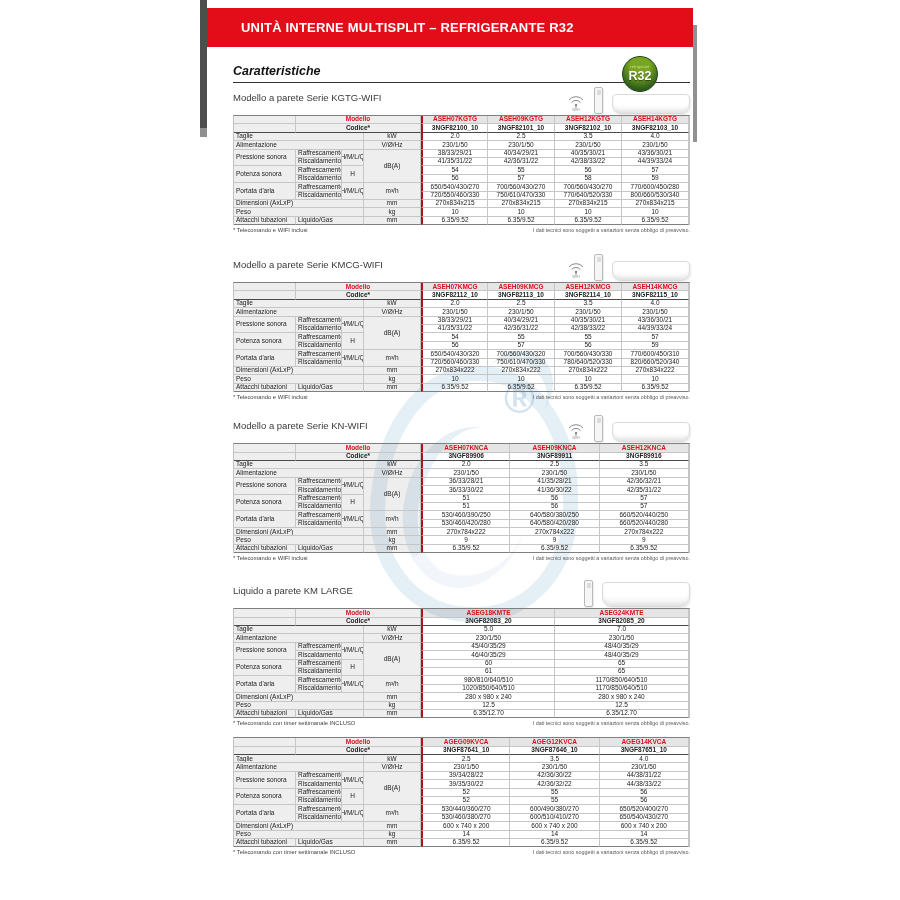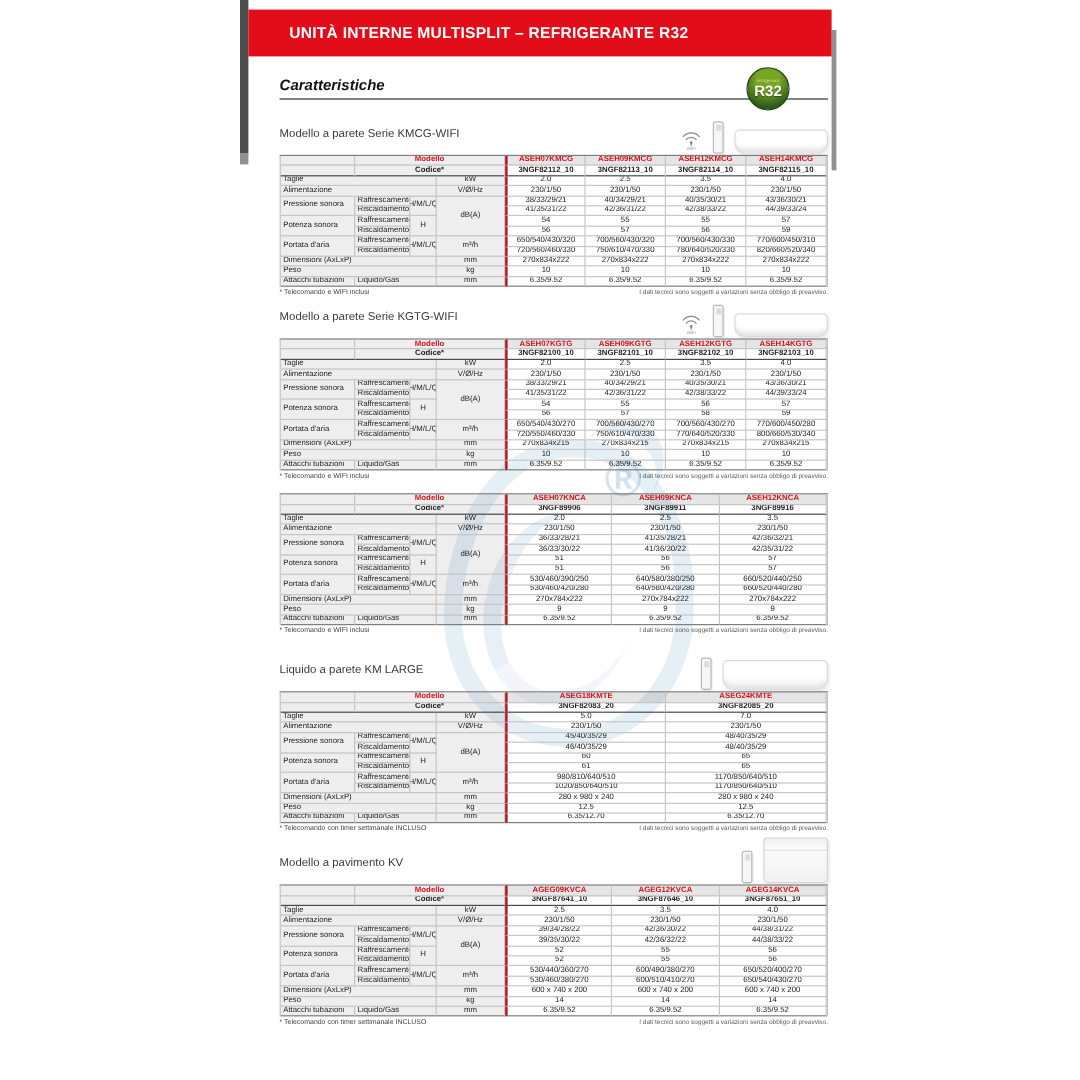--- a/index.html
+++ b/index.html
@@ -89,20 +89,126 @@
 <div class="wm">
   <div class="wm-tip"></div>
   <div class="wm-drop"></div>
   <div class="wm-swoosh"></div>
   <div class="wm-r">®</div>
 </div>
 
 <div class="content">
   <div class="carat">Caratteristiche</div>
   <div class="hr"></div>
+
+  <div class="sec">
+    <div class="sec-head">
+      <div class="sec-title">Modello a parete Serie KGTG-WIFI</div>
+      <div class="sec-icons">
+        <div class="wifi">
+          <svg width="18" height="14" viewBox="0 0 18 14">
+              <path d="M2 6 A9 9 0 0 1 16 6" fill="none" stroke="#8a8a8a" stroke-width="1"></path>
+              <path d="M4.6 8.6 A5.6 5.6 0 0 1 13.4 8.6" fill="none" stroke="#8a8a8a" stroke-width="1"></path>
+              <circle cx="9" cy="11" r="1.2" fill="#8a8a8a"></circle>
+              <line x1="9" y1="11" x2="9" y2="14" stroke="#8a8a8a" stroke-width="1"></line>
+            </svg>
+          <span class="wifi-t">WIFI</span>
+        </div>
+        <div class="remote"></div>
+        <div class="unit wall"></div>
+      </div>
+    </div>
+    <div class="tbl" style="grid-template-columns: 62px 46px 22px 57px repeat(4, 1fr);">
+        <div class="c lab" style="grid-area: 1 / 1 / span 1 / span 1;"></div>
+        <div class="c lab red" style="grid-area: 1 / 2 / span 1 / span 3;">Modello</div>
+        <div class="c hdrbg red firstcol" style="grid-area: 1 / 5 / span 1 / span 1;">ASEH07KGTG</div>
+        <div class="c hdrbg red" style="grid-area: 1 / 6 / span 1 / span 1;">ASEH09KGTG</div>
+        <div class="c hdrbg red" style="grid-area: 1 / 7 / span 1 / span 1;">ASEH12KGTG</div>
+        <div class="c hdrbg red" style="grid-area: 1 / 8 / span 1 / span 1;">ASEH14KGTG</div>
+        <div class="c lab hb" style="grid-area: 2 / 1 / span 1 / span 1;"></div>
+        <div class="c lab bold hb" style="grid-area: 2 / 2 / span 1 / span 3;">Codice*</div>
+        <div class="c bold hb firstcol" style="grid-area: 2 / 5 / span 1 / span 1;">3NGF82100_10</div>
+        <div class="c bold hb" style="grid-area: 2 / 6 / span 1 / span 1;">3NGF82101_10</div>
+        <div class="c bold hb" style="grid-area: 2 / 7 / span 1 / span 1;">3NGF82102_10</div>
+        <div class="c bold hb" style="grid-area: 2 / 8 / span 1 / span 1;">3NGF82103_10</div>
+        <div class="c lab left" style="grid-area: 3 / 1 / span 1 / span 3;">Taglie</div>
+        <div class="c lab" style="grid-area: 3 / 4 / span 1 / span 1;">kW</div>
+        <div class="c firstcol" style="grid-area: 3 / 5 / span 1 / span 1;">2.0</div>
+        <div class="c" style="grid-area: 3 / 6 / span 1 / span 1;">2.5</div>
+        <div class="c" style="grid-area: 3 / 7 / span 1 / span 1;">3.5</div>
+        <div class="c" style="grid-area: 3 / 8 / span 1 / span 1;">4.0</div>
+        <div class="c lab left" style="grid-area: 4 / 1 / span 1 / span 3;">Alimentazione</div>
+        <div class="c lab" style="grid-area: 4 / 4 / span 1 / span 1;">V/Ø/Hz</div>
+        <div class="c firstcol" style="grid-area: 4 / 5 / span 1 / span 1;">230/1/50</div>
+        <div class="c" style="grid-area: 4 / 6 / span 1 / span 1;">230/1/50</div>
+        <div class="c" style="grid-area: 4 / 7 / span 1 / span 1;">230/1/50</div>
+        <div class="c" style="grid-area: 4 / 8 / span 1 / span 1;">230/1/50</div>
+        <div class="c lab left" style="grid-area: 5 / 1 / span 2 / span 1;">Pressione sonora</div>
+        <div class="c lab left" style="grid-area: 5 / 2 / span 1 / span 1;">Raffrescamento</div>
+        <div class="c lab" style="grid-area: 5 / 3 / span 2 / span 1;">H/M/L/Q</div>
+        <div class="c lab" style="grid-area: 5 / 4 / span 4 / span 1;">dB(A)</div>
+        <div class="c firstcol" style="grid-area: 5 / 5 / span 1 / span 1;">38/33/29/21</div>
+        <div class="c" style="grid-area: 5 / 6 / span 1 / span 1;">40/34/29/21</div>
+        <div class="c" style="grid-area: 5 / 7 / span 1 / span 1;">40/35/30/21</div>
+        <div class="c" style="grid-area: 5 / 8 / span 1 / span 1;">43/36/30/21</div>
+        <div class="c lab left" style="grid-area: 6 / 2 / span 1 / span 1;">Riscaldamento</div>
+        <div class="c firstcol" style="grid-area: 6 / 5 / span 1 / span 1;">41/35/31/22</div>
+        <div class="c" style="grid-area: 6 / 6 / span 1 / span 1;">42/36/31/22</div>
+        <div class="c" style="grid-area: 6 / 7 / span 1 / span 1;">42/38/33/22</div>
+        <div class="c" style="grid-area: 6 / 8 / span 1 / span 1;">44/39/33/24</div>
+        <div class="c lab left" style="grid-area: 7 / 1 / span 2 / span 1;">Potenza sonora</div>
+        <div class="c lab left" style="grid-area: 7 / 2 / span 1 / span 1;">Raffrescamento</div>
+        <div class="c lab" style="grid-area: 7 / 3 / span 2 / span 1;">H</div>
+        <div class="c firstcol" style="grid-area: 7 / 5 / span 1 / span 1;">54</div>
+        <div class="c" style="grid-area: 7 / 6 / span 1 / span 1;">55</div>
+        <div class="c" style="grid-area: 7 / 7 / span 1 / span 1;">56</div>
+        <div class="c" style="grid-area: 7 / 8 / span 1 / span 1;">57</div>
+        <div class="c lab left" style="grid-area: 8 / 2 / span 1 / span 1;">Riscaldamento</div>
+        <div class="c firstcol" style="grid-area: 8 / 5 / span 1 / span 1;">56</div>
+        <div class="c" style="grid-area: 8 / 6 / span 1 / span 1;">57</div>
+        <div class="c" style="grid-area: 8 / 7 / span 1 / span 1;">58</div>
+        <div class="c" style="grid-area: 8 / 8 / span 1 / span 1;">59</div>
+        <div class="c lab left" style="grid-area: 9 / 1 / span 2 / span 1;">Portata d'aria</div>
+        <div class="c lab left" style="grid-area: 9 / 2 / span 1 / span 1;">Raffrescamento</div>
+        <div class="c lab" style="grid-area: 9 / 3 / span 2 / span 1;">H/M/L/Q</div>
+        <div class="c lab" style="grid-area: 9 / 4 / span 2 / span 1;">m³/h</div>
+        <div class="c firstcol" style="grid-area: 9 / 5 / span 1 / span 1;">650/540/430/270</div>
+        <div class="c" style="grid-area: 9 / 6 / span 1 / span 1;">700/560/430/270</div>
+        <div class="c" style="grid-area: 9 / 7 / span 1 / span 1;">700/560/430/270</div>
+        <div class="c" style="grid-area: 9 / 8 / span 1 / span 1;">770/600/450/280</div>
+        <div class="c lab left" style="grid-area: 10 / 2 / span 1 / span 1;">Riscaldamento</div>
+        <div class="c firstcol" style="grid-area: 10 / 5 / span 1 / span 1;">720/550/460/330</div>
+        <div class="c" style="grid-area: 10 / 6 / span 1 / span 1;">750/610/470/330</div>
+        <div class="c" style="grid-area: 10 / 7 / span 1 / span 1;">770/640/520/330</div>
+        <div class="c" style="grid-area: 10 / 8 / span 1 / span 1;">800/660/530/340</div>
+        <div class="c lab left" style="grid-area: 11 / 1 / span 1 / span 3;">Dimensioni (AxLxP)</div>
+        <div class="c lab" style="grid-area: 11 / 4 / span 1 / span 1;">mm</div>
+        <div class="c firstcol" style="grid-area: 11 / 5 / span 1 / span 1;">270x834x215</div>
+        <div class="c" style="grid-area: 11 / 6 / span 1 / span 1;">270x834x215</div>
+        <div class="c" style="grid-area: 11 / 7 / span 1 / span 1;">270x834x215</div>
+        <div class="c" style="grid-area: 11 / 8 / span 1 / span 1;">270x834x215</div>
+        <div class="c lab left" style="grid-area: 12 / 1 / span 1 / span 3;">Peso</div>
+        <div class="c lab" style="grid-area: 12 / 4 / span 1 / span 1;">kg</div>
+        <div class="c firstcol" style="grid-area: 12 / 5 / span 1 / span 1;">10</div>
+        <div class="c" style="grid-area: 12 / 6 / span 1 / span 1;">10</div>
+        <div class="c" style="grid-area: 12 / 7 / span 1 / span 1;">10</div>
+        <div class="c" style="grid-area: 12 / 8 / span 1 / span 1;">10</div>
+        <div class="c lab left lastrow" style="grid-area: 13 / 1 / span 1 / span 1;">Attacchi tubazioni</div>
+        <div class="c lab left lastrow" style="grid-area: 13 / 2 / span 1 / span 2;">Liquido/Gas</div>
+        <div class="c lab lastrow" style="grid-area: 13 / 4 / span 1 / span 1;">mm</div>
+        <div class="c firstcol lastrow" style="grid-area: 13 / 5 / span 1 / span 1;">6.35/9.52</div>
+        <div class="c lastrow" style="grid-area: 13 / 6 / span 1 / span 1;">6.35/9.52</div>
+        <div class="c lastrow" style="grid-area: 13 / 7 / span 1 / span 1;">6.35/9.52</div>
+        <div class="c lastrow" style="grid-area: 13 / 8 / span 1 / span 1;">6.35/9.52</div>
+      </div>
+    <div class="foot">
+      <span>* Telecomando e WIFI inclusi</span>
+      <span class="fr">I dati tecnici sono soggetti a variazioni senza obbligo di preavviso.</span>
+    </div>
+  </div>
 
   <div class="sec mt14">
     <div class="sec-head">
       <div class="sec-title">Modello a parete Serie KMCG-WIFI</div>
       <div class="sec-icons">
         <div class="wifi">
           <svg width="18" height="14" viewBox="0 0 18 14">
               <path d="M2 6 A9 9 0 0 1 16 6" fill="none" stroke="#8a8a8a" stroke-width="1"></path>
               <path d="M4.6 8.6 A5.6 5.6 0 0 1 13.4 8.6" fill="none" stroke="#8a8a8a" stroke-width="1"></path>
               <circle cx="9" cy="11" r="1.2" fill="#8a8a8a"></circle>
@@ -196,127 +302,37 @@
         <div class="c lastrow" style="grid-area: 13 / 6 / span 1 / span 1;">6.35/9.52</div>
         <div class="c lastrow" style="grid-area: 13 / 7 / span 1 / span 1;">6.35/9.52</div>
         <div class="c lastrow" style="grid-area: 13 / 8 / span 1 / span 1;">6.35/9.52</div>
       </div>
     <div class="foot">
       <span>* Telecomando e WIFI inclusi</span>
       <span class="fr">I dati tecnici sono soggetti a variazioni senza obbligo di preavviso.</span>
     </div>
   </div>
 
-  <div class="sec">
+  <div class="sec mt8">
     <div class="sec-head">
-      <div class="sec-title">Modello a parete Serie KGTG-WIFI</div>
+      <div class="sec-title">Modello a parete Serie KN-WIFI</div>
       <div class="sec-icons">
         <div class="wifi">
           <svg width="18" height="14" viewBox="0 0 18 14">
               <path d="M2 6 A9 9 0 0 1 16 6" fill="none" stroke="#8a8a8a" stroke-width="1"></path>
               <path d="M4.6 8.6 A5.6 5.6 0 0 1 13.4 8.6" fill="none" stroke="#8a8a8a" stroke-width="1"></path>
               <circle cx="9" cy="11" r="1.2" fill="#8a8a8a"></circle>
               <line x1="9" y1="11" x2="9" y2="14" stroke="#8a8a8a" stroke-width="1"></line>
             </svg>
           <span class="wifi-t">WIFI</span>
         </div>
         <div class="remote"></div>
         <div class="unit wall"></div>
       </div>
     </div>
-    <div class="tbl" style="grid-template-columns: 62px 46px 22px 57px repeat(4, 1fr);">
-        <div class="c lab" style="grid-area: 1 / 1 / span 1 / span 1;"></div>
-        <div class="c lab red" style="grid-area: 1 / 2 / span 1 / span 3;">Modello</div>
-        <div class="c hdrbg red firstcol" style="grid-area: 1 / 5 / span 1 / span 1;">ASEH07KGTG</div>
-        <div class="c hdrbg red" style="grid-area: 1 / 6 / span 1 / span 1;">ASEH09KGTG</div>
-        <div class="c hdrbg red" style="grid-area: 1 / 7 / span 1 / span 1;">ASEH12KGTG</div>
-        <div class="c hdrbg red" style="grid-area: 1 / 8 / span 1 / span 1;">ASEH14KGTG</div>
-        <div class="c lab hb" style="grid-area: 2 / 1 / span 1 / span 1;"></div>
-        <div class="c lab bold hb" style="grid-area: 2 / 2 / span 1 / span 3;">Codice*</div>
-        <div class="c bold hb firstcol" style="grid-area: 2 / 5 / span 1 / span 1;">3NGF82100_10</div>
-        <div class="c bold hb" style="grid-area: 2 / 6 / span 1 / span 1;">3NGF82101_10</div>
-        <div class="c bold hb" style="grid-area: 2 / 7 / span 1 / span 1;">3NGF82102_10</div>
-        <div class="c bold hb" style="grid-area: 2 / 8 / span 1 / span 1;">3NGF82103_10</div>
-        <div class="c lab left" style="grid-area: 3 / 1 / span 1 / span 3;">Taglie</div>
-        <div class="c lab" style="grid-area: 3 / 4 / span 1 / span 1;">kW</div>
-        <div class="c firstcol" style="grid-area: 3 / 5 / span 1 / span 1;">2.0</div>
-        <div class="c" style="grid-area: 3 / 6 / span 1 / span 1;">2.5</div>
-        <div class="c" style="grid-area: 3 / 7 / span 1 / span 1;">3.5</div>
-        <div class="c" style="grid-area: 3 / 8 / span 1 / span 1;">4.0</div>
-        <div class="c lab left" style="grid-area: 4 / 1 / span 1 / span 3;">Alimentazione</div>
-        <div class="c lab" style="grid-area: 4 / 4 / span 1 / span 1;">V/Ø/Hz</div>
-        <div class="c firstcol" style="grid-area: 4 / 5 / span 1 / span 1;">230/1/50</div>
-        <div class="c" style="grid-area: 4 / 6 / span 1 / span 1;">230/1/50</div>
-        <div class="c" style="grid-area: 4 / 7 / span 1 / span 1;">230/1/50</div>
-        <div class="c" style="grid-area: 4 / 8 / span 1 / span 1;">230/1/50</div>
-        <div class="c lab left" style="grid-area: 5 / 1 / span 2 / span 1;">Pressione sonora</div>
-        <div class="c lab left" style="grid-area: 5 / 2 / span 1 / span 1;">Raffrescamento</div>
-        <div class="c lab" style="grid-area: 5 / 3 / span 2 / span 1;">H/M/L/Q</div>
-        <div class="c lab" style="grid-area: 5 / 4 / span 4 / span 1;">dB(A)</div>
-        <div class="c firstcol" style="grid-area: 5 / 5 / span 1 / span 1;">38/33/29/21</div>
-        <div class="c" style="grid-area: 5 / 6 / span 1 / span 1;">40/34/29/21</div>
-        <div class="c" style="grid-area: 5 / 7 / span 1 / span 1;">40/35/30/21</div>
-        <div class="c" style="grid-area: 5 / 8 / span 1 / span 1;">43/36/30/21</div>
-        <div class="c lab left" style="grid-area: 6 / 2 / span 1 / span 1;">Riscaldamento</div>
-        <div class="c firstcol" style="grid-area: 6 / 5 / span 1 / span 1;">41/35/31/22</div>
-        <div class="c" style="grid-area: 6 / 6 / span 1 / span 1;">42/36/31/22</div>
-        <div class="c" style="grid-area: 6 / 7 / span 1 / span 1;">42/38/33/22</div>
-        <div class="c" style="grid-area: 6 / 8 / span 1 / span 1;">44/39/33/24</div>
-        <div class="c lab left" style="grid-area: 7 / 1 / span 2 / span 1;">Potenza sonora</div>
-        <div class="c lab left" style="grid-area: 7 / 2 / span 1 / span 1;">Raffrescamento</div>
-        <div class="c lab" style="grid-area: 7 / 3 / span 2 / span 1;">H</div>
-        <div class="c firstcol" style="grid-area: 7 / 5 / span 1 / span 1;">54</div>
-        <div class="c" style="grid-area: 7 / 6 / span 1 / span 1;">55</div>
-        <div class="c" style="grid-area: 7 / 7 / span 1 / span 1;">56</div>
-        <div class="c" style="grid-area: 7 / 8 / span 1 / span 1;">57</div>
-        <div class="c lab left" style="grid-area: 8 / 2 / span 1 / span 1;">Riscaldamento</div>
-        <div class="c firstcol" style="grid-area: 8 / 5 / span 1 / span 1;">56</div>
-        <div class="c" style="grid-area: 8 / 6 / span 1 / span 1;">57</div>
-        <div class="c" style="grid-area: 8 / 7 / span 1 / span 1;">58</div>
-        <div class="c" style="grid-area: 8 / 8 / span 1 / span 1;">59</div>
-        <div class="c lab left" style="grid-area: 9 / 1 / span 2 / span 1;">Portata d'aria</div>
-        <div class="c lab left" style="grid-area: 9 / 2 / span 1 / span 1;">Raffrescamento</div>
-        <div class="c lab" style="grid-area: 9 / 3 / span 2 / span 1;">H/M/L/Q</div>
-        <div class="c lab" style="grid-area: 9 / 4 / span 2 / span 1;">m³/h</div>
-        <div class="c firstcol" style="grid-area: 9 / 5 / span 1 / span 1;">650/540/430/270</div>
-        <div class="c" style="grid-area: 9 / 6 / span 1 / span 1;">700/560/430/270</div>
-        <div class="c" style="grid-area: 9 / 7 / span 1 / span 1;">700/560/430/270</div>
-        <div class="c" style="grid-area: 9 / 8 / span 1 / span 1;">770/600/450/280</div>
-        <div class="c lab left" style="grid-area: 10 / 2 / span 1 / span 1;">Riscaldamento</div>
-        <div class="c firstcol" style="grid-area: 10 / 5 / span 1 / span 1;">720/550/460/330</div>
-        <div class="c" style="grid-area: 10 / 6 / span 1 / span 1;">750/610/470/330</div>
-        <div class="c" style="grid-area: 10 / 7 / span 1 / span 1;">770/640/520/330</div>
-        <div class="c" style="grid-area: 10 / 8 / span 1 / span 1;">800/660/530/340</div>
-        <div class="c lab left" style="grid-area: 11 / 1 / span 1 / span 3;">Dimensioni (AxLxP)</div>
-        <div class="c lab" style="grid-area: 11 / 4 / span 1 / span 1;">mm</div>
-        <div class="c firstcol" style="grid-area: 11 / 5 / span 1 / span 1;">270x834x215</div>
-        <div class="c" style="grid-area: 11 / 6 / span 1 / span 1;">270x834x215</div>
-        <div class="c" style="grid-area: 11 / 7 / span 1 / span 1;">270x834x215</div>
-        <div class="c" style="grid-area: 11 / 8 / span 1 / span 1;">270x834x215</div>
-        <div class="c lab left" style="grid-area: 12 / 1 / span 1 / span 3;">Peso</div>
-        <div class="c lab" style="grid-area: 12 / 4 / span 1 / span 1;">kg</div>
-        <div class="c firstcol" style="grid-area: 12 / 5 / span 1 / span 1;">10</div>
-        <div class="c" style="grid-area: 12 / 6 / span 1 / span 1;">10</div>
-        <div class="c" style="grid-area: 12 / 7 / span 1 / span 1;">10</div>
-        <div class="c" style="grid-area: 12 / 8 / span 1 / span 1;">10</div>
-        <div class="c lab left lastrow" style="grid-area: 13 / 1 / span 1 / span 1;">Attacchi tubazioni</div>
-        <div class="c lab left lastrow" style="grid-area: 13 / 2 / span 1 / span 2;">Liquido/Gas</div>
-        <div class="c lab lastrow" style="grid-area: 13 / 4 / span 1 / span 1;">mm</div>
-        <div class="c firstcol lastrow" style="grid-area: 13 / 5 / span 1 / span 1;">6.35/9.52</div>
-        <div class="c lastrow" style="grid-area: 13 / 6 / span 1 / span 1;">6.35/9.52</div>
-        <div class="c lastrow" style="grid-area: 13 / 7 / span 1 / span 1;">6.35/9.52</div>
-        <div class="c lastrow" style="grid-area: 13 / 8 / span 1 / span 1;">6.35/9.52</div>
-      </div>
-    <div class="foot">
-      <span>* Telecomando e WIFI inclusi</span>
-      <span class="fr">I dati tecnici sono soggetti a variazioni senza obbligo di preavviso.</span>
-    </div>
-  </div>
-
-  <div class="sec mt8">
     <div class="tbl" style="grid-template-columns: 62px 46px 22px 57px repeat(3, 1fr);">
         <div class="c lab" style="grid-area: 1 / 1 / span 1 / span 1;"></div>
         <div class="c lab red" style="grid-area: 1 / 2 / span 1 / span 3;">Modello</div>
         <div class="c hdrbg red firstcol" style="grid-area: 1 / 5 / span 1 / span 1;">ASEH07KNCA</div>
         <div class="c hdrbg red" style="grid-area: 1 / 6 / span 1 / span 1;">ASEH09KNCA</div>
         <div class="c hdrbg red" style="grid-area: 1 / 7 / span 1 / span 1;">ASEH12KNCA</div>
         <div class="c lab hb" style="grid-area: 2 / 1 / span 1 / span 1;"></div>
         <div class="c lab bold hb" style="grid-area: 2 / 2 / span 1 / span 3;">Codice*</div>
         <div class="c bold hb firstcol" style="grid-area: 2 / 5 / span 1 / span 1;">3NGF89906</div>
         <div class="c bold hb" style="grid-area: 2 / 6 / span 1 / span 1;">3NGF89911</div>
@@ -451,27 +467,20 @@
         <div class="c firstcol lastrow" style="grid-area: 13 / 5 / span 1 / span 1;">6.35/12.70</div>
         <div class="c lastrow" style="grid-area: 13 / 6 / span 1 / span 1;">6.35/12.70</div>
       </div>
     <div class="foot">
       <span>* Telecomando con timer settimanale INCLUSO</span>
       <span class="fr">I dati tecnici sono soggetti a variazioni senza obbligo di preavviso.</span>
     </div>
   </div>
 
   <div class="sec mt8">
-    <div class="sec-head">
-      <div class="sec-title">Modello a pavimento KV</div>
-      <div class="sec-icons">
-        <div class="remote"></div>
-        <div class="unit floor"></div>
-      </div>
-    </div>
     <div class="tbl" style="grid-template-columns: 62px 46px 22px 57px repeat(3, 1fr);">
         <div class="c lab" style="grid-area: 1 / 1 / span 1 / span 1;"></div>
         <div class="c lab red" style="grid-area: 1 / 2 / span 1 / span 3;">Modello</div>
         <div class="c hdrbg red firstcol" style="grid-area: 1 / 5 / span 1 / span 1;">AGEG09KVCA</div>
         <div class="c hdrbg red" style="grid-area: 1 / 6 / span 1 / span 1;">AGEG12KVCA</div>
         <div class="c hdrbg red" style="grid-area: 1 / 7 / span 1 / span 1;">AGEG14KVCA</div>
         <div class="c lab hb" style="grid-area: 2 / 1 / span 1 / span 1;"></div>
         <div class="c lab bold hb" style="grid-area: 2 / 2 / span 1 / span 3;">Codice*</div>
         <div class="c bold hb firstcol" style="grid-area: 2 / 5 / span 1 / span 1;">3NGF87641_10</div>
         <div class="c bold hb" style="grid-area: 2 / 6 / span 1 / span 1;">3NGF87646_10</div>

